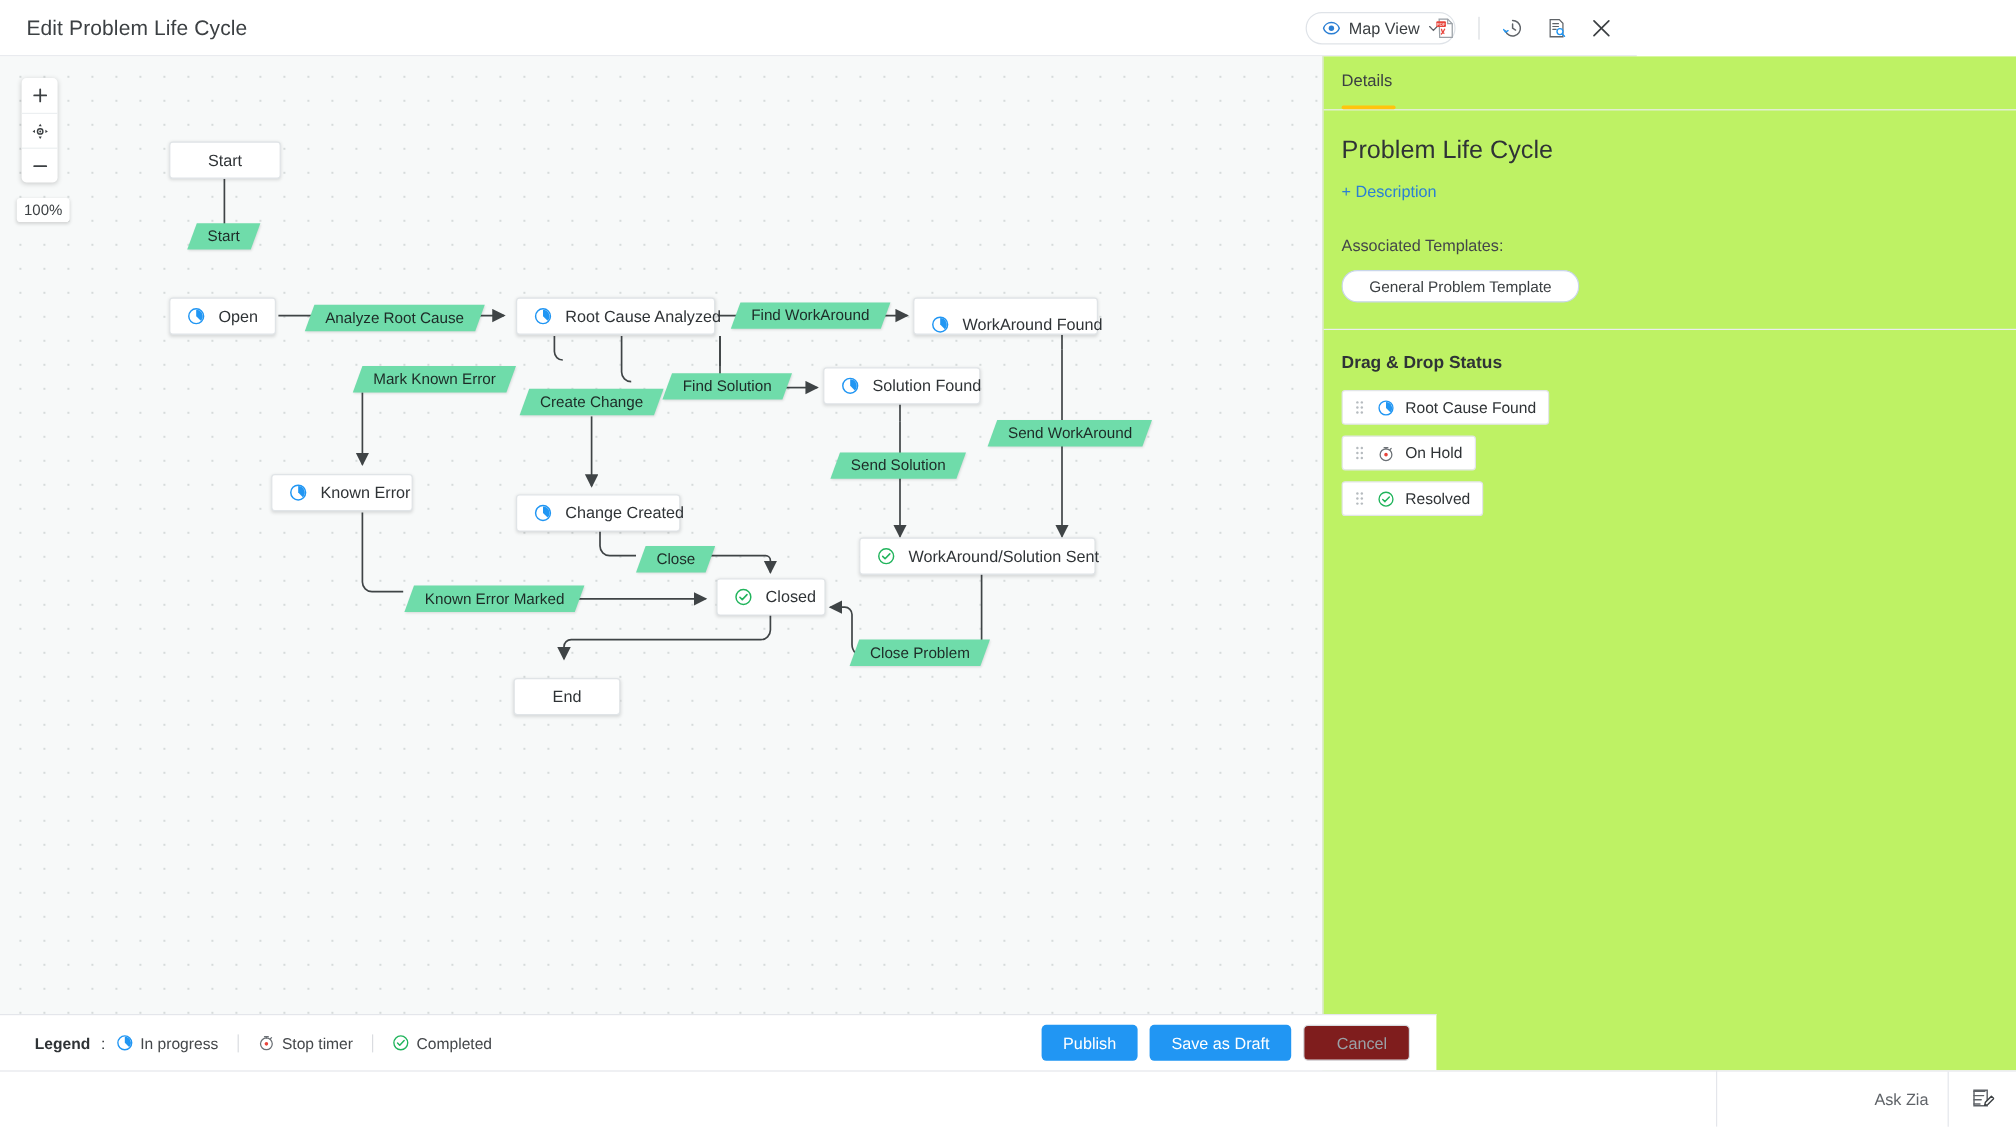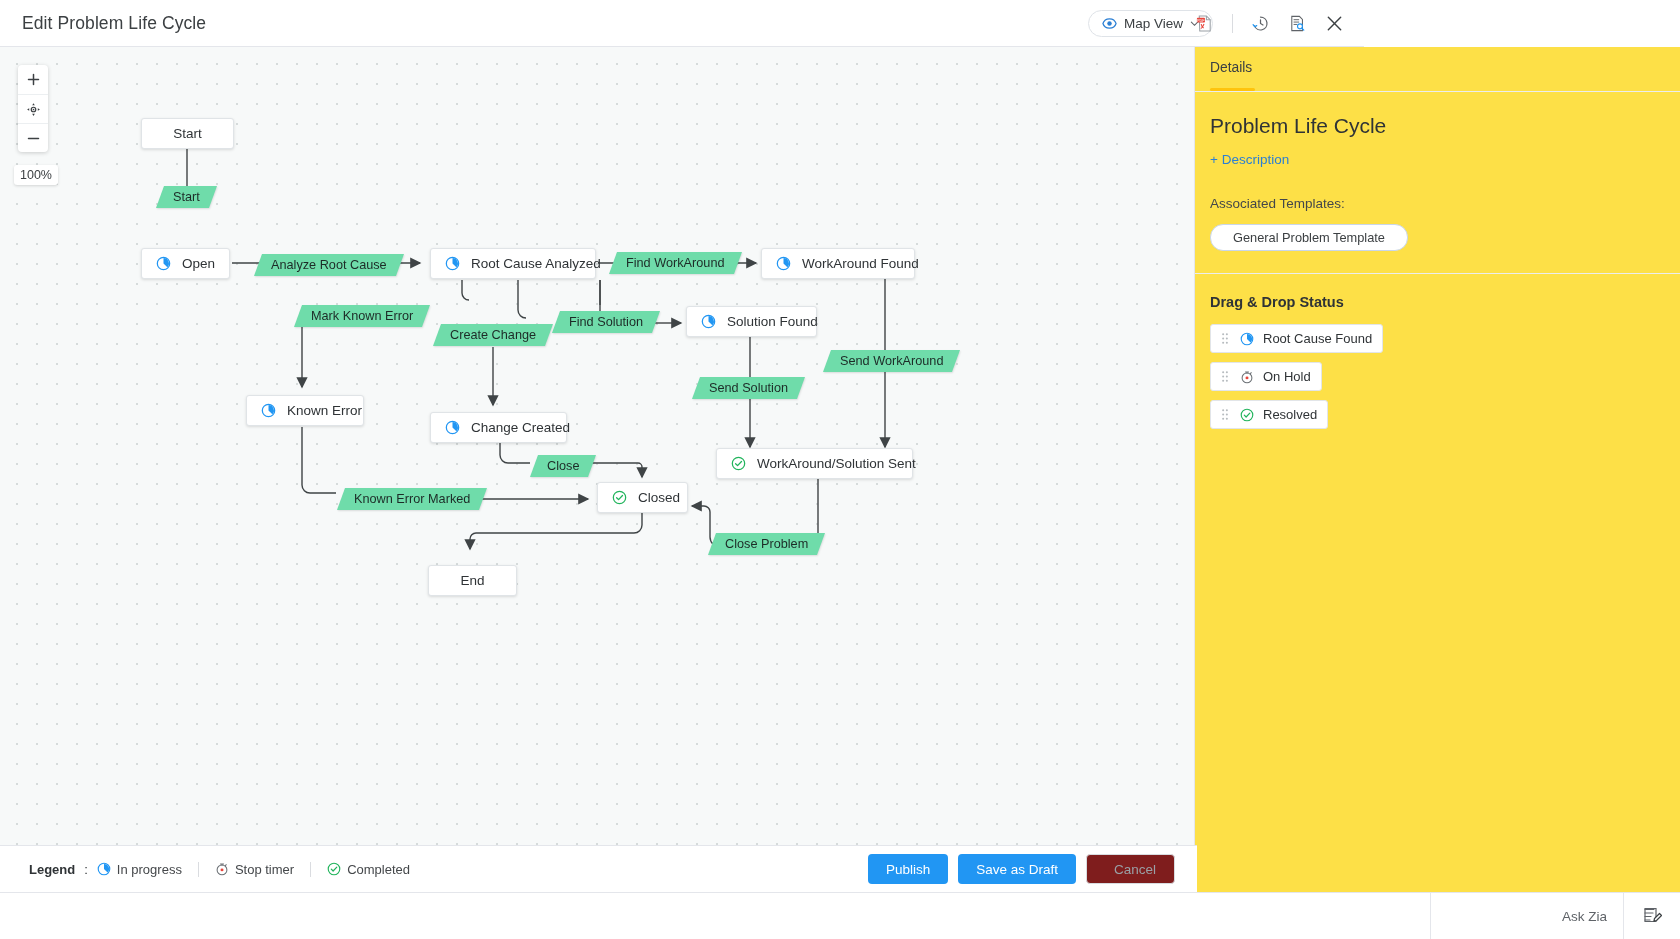--- a/index.html
+++ b/index.html
@@ -96,22 +96,22 @@
     padding: 0 13px;
     transform: skewX(-20deg);
     box-shadow: 1px 1px 2px rgba(0,0,0,.12);
     cursor: pointer; white-space: nowrap;
   }
   .trans > span { display: block; transform: skewX(20deg); }
 
   
   .details {
     position: absolute; top: 47px; right: 0;
-    width: 486px; height: 845px;
-    background: #fde047;
+    width: 578px; height: 845px;
+    background: #bef264;
     border-left: 1px solid #e4e6eb;
   }
   .tabbar { height: 45px; border-bottom: 1px solid #ebedef; position: relative; }
   .tab {
     position: absolute; left: 15px; top: 13px;
     font-size: 13.8px; color: #3c4043; cursor: pointer;
   }
   .tab-underline {
     position: absolute; left: 15px; top: 41px;
     width: 45px; height: 3px; background: #ffc40d; border-radius: 2px;
@@ -336,37 +336,37 @@
     </div>
 
     <div class="node" style="left:430px; top:201px; width:166px;">
       <svg class="nicon" viewBox="0 0 16 16">
         <circle cx="8" cy="8" r="6.6" fill="#fff" stroke="#2196f3" stroke-width="1.3"></circle>
         <path d="M8 8 L8 2.2 A5.8 5.8 0 0 1 12.1 12.1 z" fill="#2196f3"></path>
       </svg>
       <span>Root Cause Analyzed</span>
     </div>
 
-    <div class="node" style="left:761px; top:201px; width:154px;">
+    <div class="node" style="left:761px; top:201px; width:154px;align-items:flex-end;">
       <svg class="nicon" viewBox="0 0 16 16">
         <circle cx="8" cy="8" r="6.6" fill="#fff" stroke="#2196f3" stroke-width="1.3"></circle>
         <path d="M8 8 L8 2.2 A5.8 5.8 0 0 1 12.1 12.1 z" fill="#2196f3"></path>
       </svg>
       <span>WorkAround Found</span>
     </div>
 
     <div class="node" style="left:686px; top:259px; width:131px;">
       <svg class="nicon" viewBox="0 0 16 16">
         <circle cx="8" cy="8" r="6.6" fill="#fff" stroke="#2196f3" stroke-width="1.3"></circle>
         <path d="M8 8 L8 2.2 A5.8 5.8 0 0 1 12.1 12.1 z" fill="#2196f3"></path>
       </svg>
       <span>Solution Found</span>
     </div>
 
-    <div class="node" style="left:246px; top:348px; width:118px;">
+    <div class="node" style="left:226px; top:348px; width:118px;">
       <svg class="nicon" viewBox="0 0 16 16">
         <circle cx="8" cy="8" r="6.6" fill="#fff" stroke="#2196f3" stroke-width="1.3"></circle>
         <path d="M8 8 L8 2.2 A5.8 5.8 0 0 1 12.1 12.1 z" fill="#2196f3"></path>
       </svg>
       <span>Known Error</span>
     </div>
 
     <div class="node" style="left:430px; top:365px; width:137px;">
       <svg class="nicon" viewBox="0 0 16 16">
         <circle cx="8" cy="8" r="6.6" fill="#fff" stroke="#2196f3" stroke-width="1.3"></circle>

